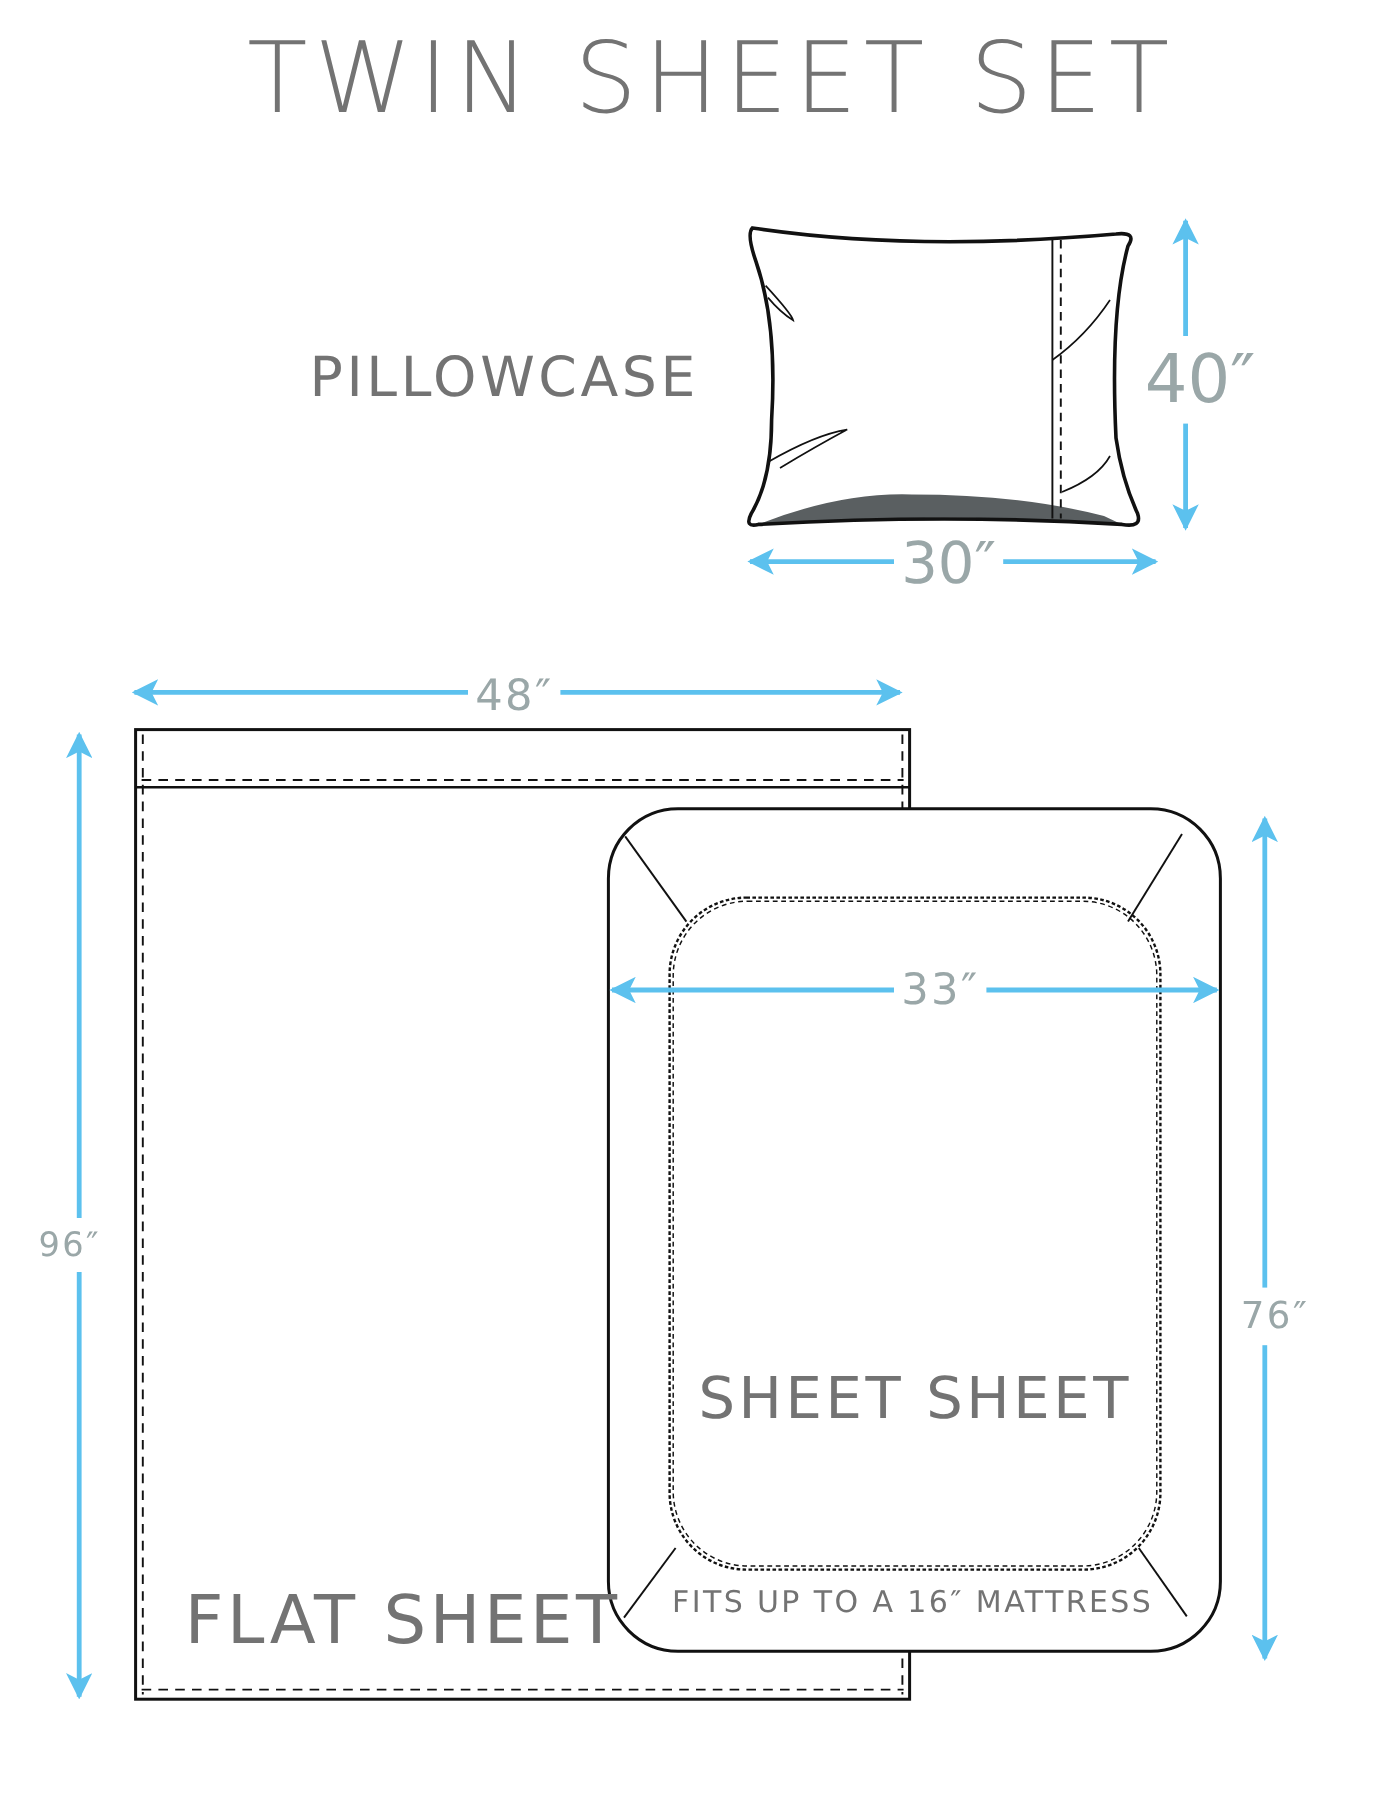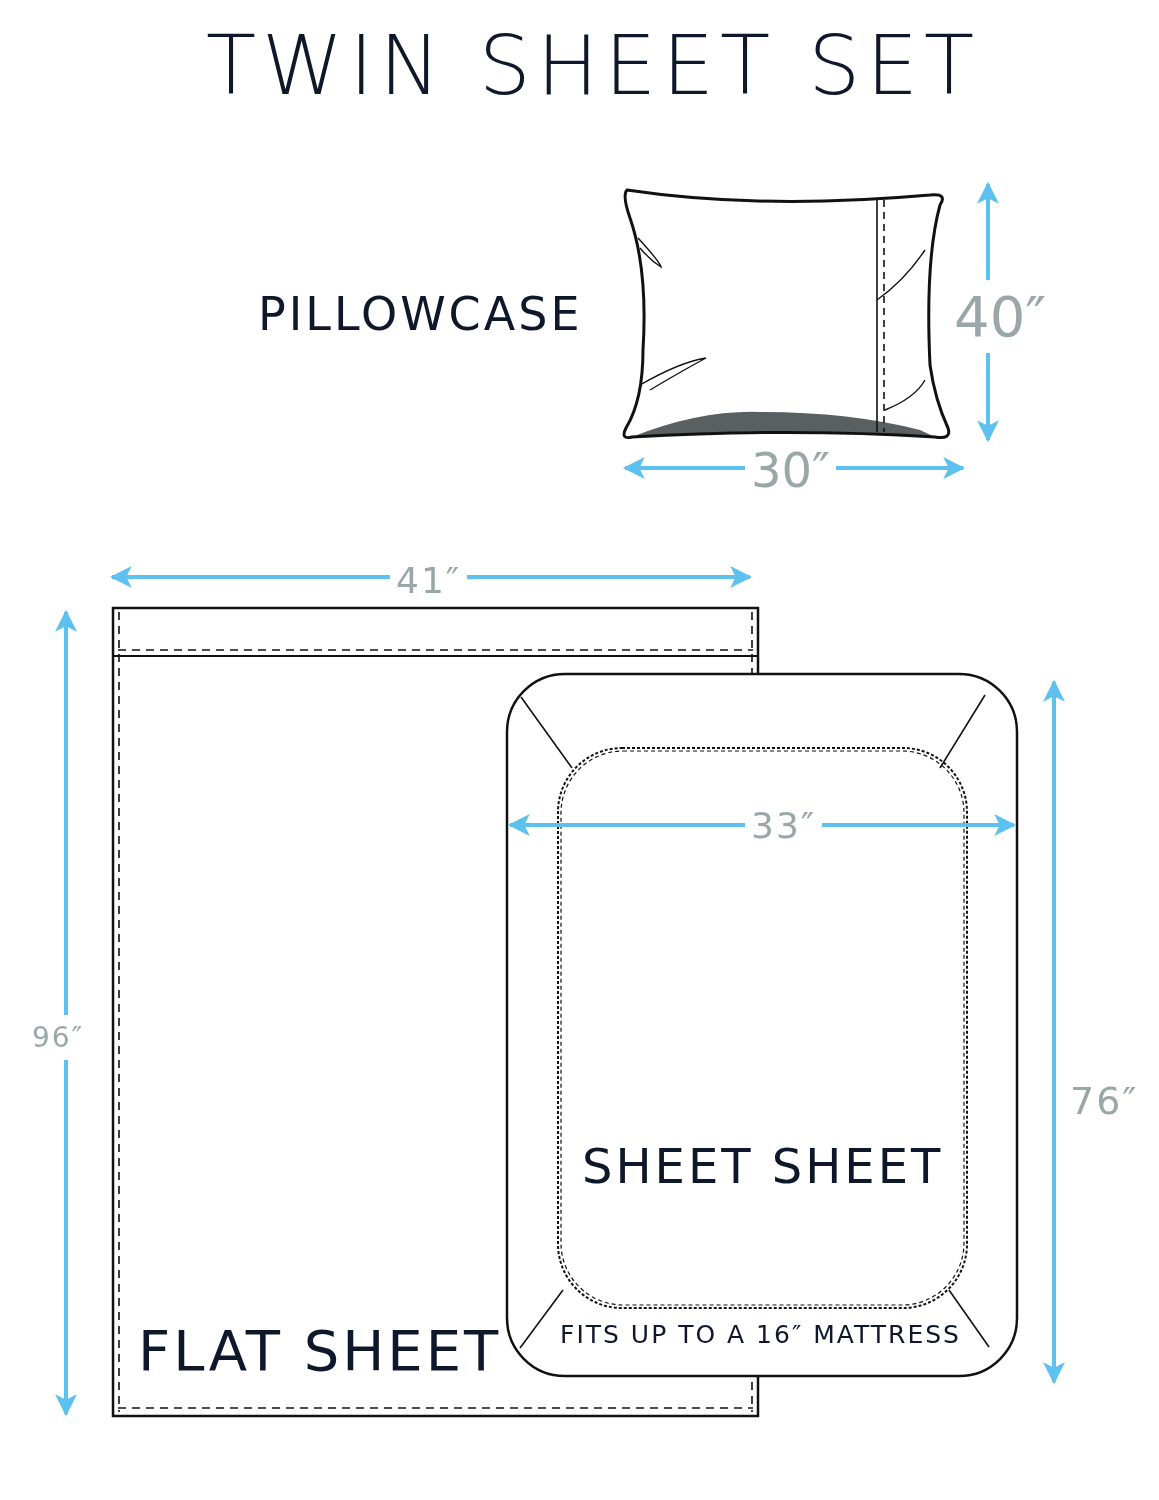--- a/index.html
+++ b/index.html
@@ -1,19 +1,19 @@
 <!DOCTYPE html>
 <html><head>
 <meta charset="utf-8">
 <style>
   html, body { margin: 0; padding: 0; background: #ffffff; }
   body { width: 1159px; height: 1500px; position: relative; overflow: hidden;
          font-family: "DejaVu Sans", sans-serif; }
   .abs { position: absolute; }
-  .label { color: #0f172a; font-family: "DejaVu Sans", sans-serif; white-space: nowrap; letter-spacing: 2px; }
+  .label { color: #737373; font-family: "DejaVu Sans", sans-serif; white-space: nowrap; letter-spacing: 2px; }
   .dim { color: #9aa7a8; font-family: "DejaVu Sans", sans-serif; white-space: nowrap; background: #fff; padding: 0 6px; }
   svg { position: absolute; left: 0; top: 0; }
 </style>
 </head>
 <body>
 
 <svg width="1159" height="1500" viewBox="0 0 1159 1500">
   <defs>
     <marker id="ah" viewBox="0 0 20 20" refX="18" refY="10" markerWidth="22" markerHeight="22" orient="auto-start-reverse" markerUnits="userSpaceOnUse">
       <path d="M0,0 L20,10 L0,20 L5,10 Z" fill="#5cc1ee"></path>
@@ -61,25 +61,25 @@
 </svg>
 
 <div class="abs label" style="left:206px; top:18px; font-size:82px; letter-spacing:6px; font-weight:300;">TWIN SHEET SET</div>
 
 <div class="abs label" style="left:258px; top:287px; font-size:46px; letter-spacing:3px;">PILLOWCASE</div>
 
 <div class="abs dim" style="left:950px; top:280px; font-size:56px; padding:4px 4px;">40″</div>
 
 <div class="abs dim" style="left:745px; top:442px; font-size:48px;">30″</div>
 
-<div class="abs dim" style="left:390px; top:560px; font-size:36px; letter-spacing:2px;">41″</div>
+<div class="abs dim" style="left:390px; top:560px; font-size:36px; letter-spacing:2px;">48″</div>
 
 <div class="abs dim" style="left:28px; top:1015px; font-size:28px; padding:6px 4px; letter-spacing:2px;">96″</div>
 
-<div class="abs label" style="left:138px; top:1318px; font-size:56px; letter-spacing:3px;">FLAT SHEET</div>
+<div class="abs label" style="left:154px; top:1318px; font-size:56px; letter-spacing:3px;">FLAT SHEET</div>
 
 <div class="abs dim" style="left:745px; top:805px; font-size:36px; letter-spacing:2px;">33″</div>
 
-<div class="abs dim" style="left:1030px; top:1073px; font-size:38px; padding:6px 4px; letter-spacing:2px;margin-left:36px;">76″</div>
+<div class="abs dim" style="left:1030px; top:1073px; font-size:31px; padding:6px 4px; letter-spacing:2px;">76″</div>
 
 <div class="abs label" style="left:582px; top:1138px; font-size:48px; letter-spacing:3px;">SHEET SHEET</div>
 
 <div class="abs label" style="left:560px; top:1320px; font-size:25px; letter-spacing:2px;">FITS UP TO A 16″ MATTRESS</div>
 
 </body></html>

